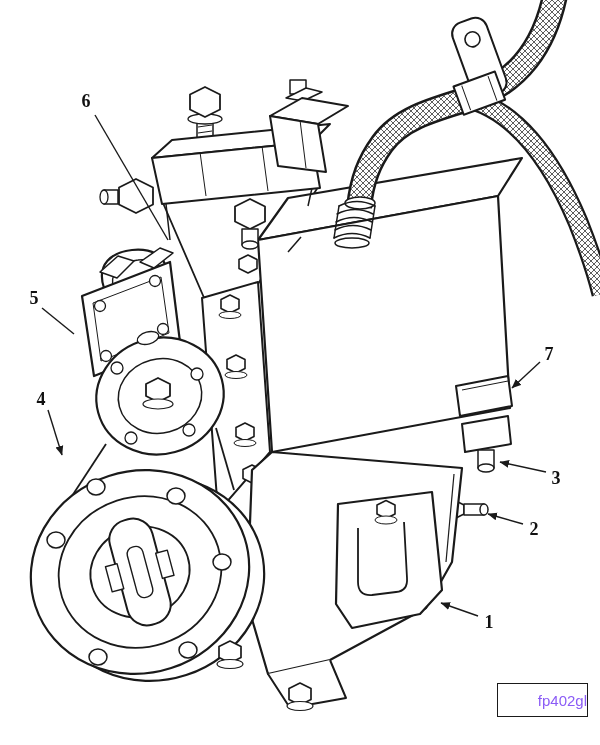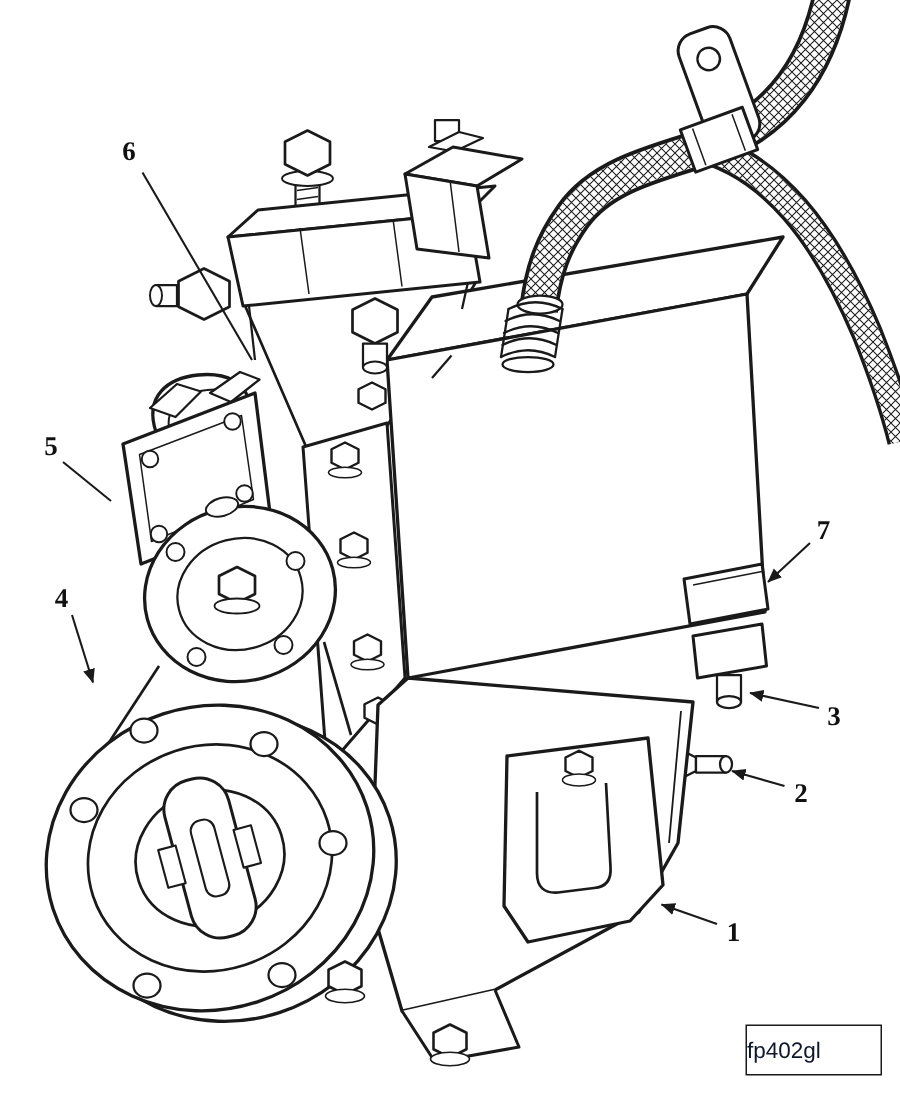--- a/index.html
+++ b/index.html
@@ -9,22 +9,22 @@
   }
   .stage{position:absolute;inset:0;}
   svg{position:absolute;top:0;left:0;}
   .callout{
     position:absolute;transform:translate(-50%,-50%);
     font-family:"Liberation Serif",serif;font-weight:700;font-size:18px;color:#111111;
     user-select:none;
   }
   .figcode{
     position:absolute;left:497px;top:683px;width:89px;height:32px;
-    border:1.6px solid #1a1a1a;display:flex;align-items:center;justify-content:flex-start;
-    font-size:15px;color:#0f172a;background:#ffffff;
+    border:1.6px solid #1a1a1a;display:flex;align-items:center;justify-content:flex-end;
+    font-size:15px;color:#8b5cf6;background:#ffffff;
   }
 </style>
 </head>
 <body>
 
 <div class="stage">
 
 <svg width="600" height="745" viewBox="0 0 600 745">
   <defs>
     <pattern id="braid" patternUnits="userSpaceOnUse" width="6" height="6">

